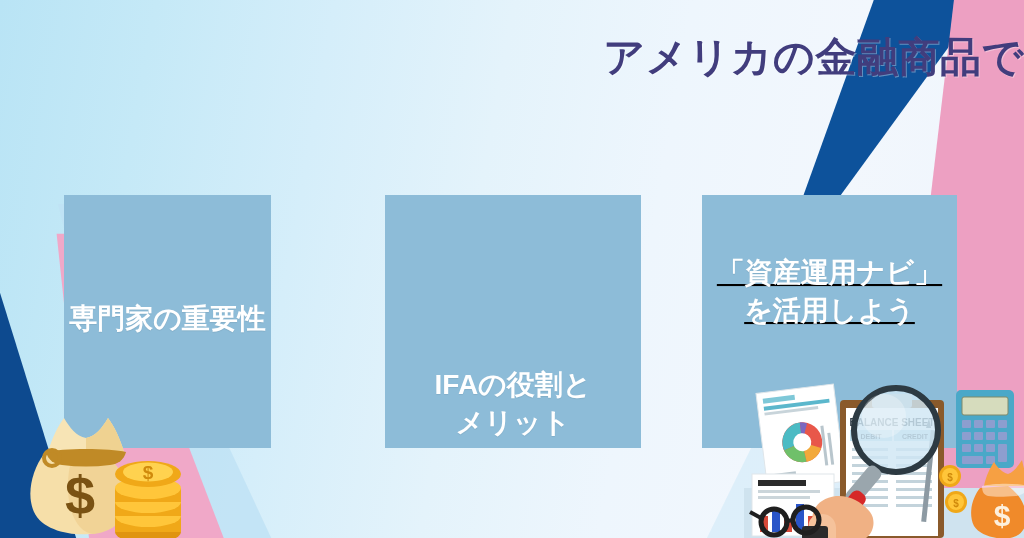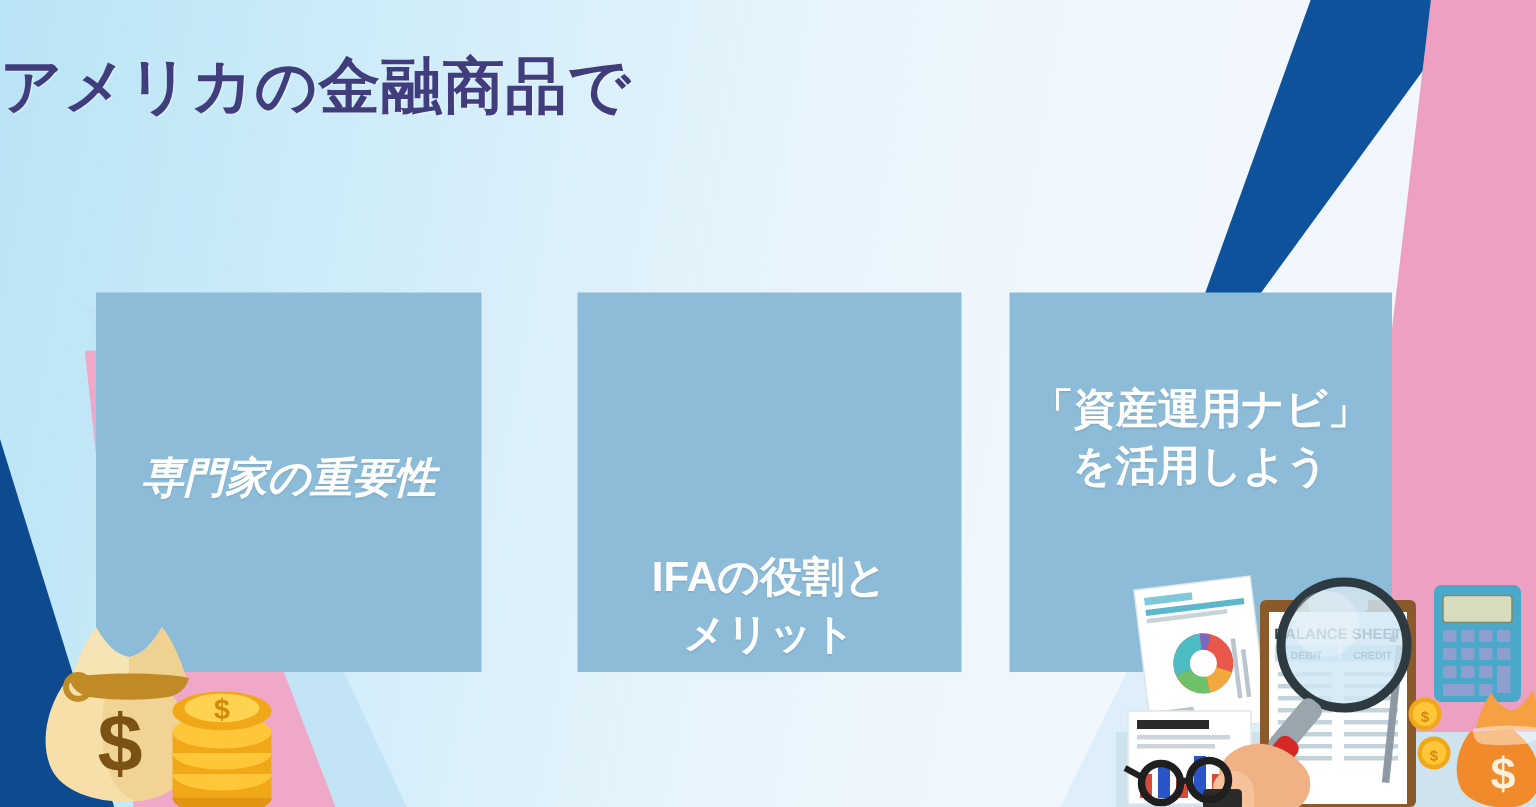--- a/index.html
+++ b/index.html
@@ -56,21 +56,21 @@
     width:230px; height:300px;
     background:#d8ecf9;
     opacity:.8;
     clip-path:polygon(64% 0%, 100% 0%, 62% 100%, 0% 100%);
   }
 
   
   .title {
     position:absolute;
     top:30px; left:0; right:0;
-    text-align:left;
+    text-align:right;
     color:#413d7d;
     font-weight:bold;
     font-size:41px;
     line-height:1.34;
     letter-spacing:.5px;
     z-index:6;
     text-shadow:1px 1px 0 rgba(255,255,255,.35);
   }
   .title-line { display:block; white-space:nowrap; }
 
@@ -78,23 +78,23 @@
   .cards { position:absolute; top:195px; left:0; width:1024px; height:253px; z-index:5; }
   .card {
     position:absolute;
     top:0; height:253px;
     background:#8dbcd8;
     display:flex;
     align-items:center;
     justify-content:center;
     overflow:hidden;
   }
-  .card-1 { left:64px;  width:257px;font-style:italic; }
+  .card-1 { left:64px;  width:207px; }
   .card-2 { left:385px; width:256px;align-items:flex-end; }
-  .card-3 { left:673px; width:255px; }
+  .card-3 { left:702px; width:255px;text-decoration:underline; }
 
   .card-label {
     color:#ffffff;
     font-weight:bold;
     font-size:28px;
     line-height:1.35;
     text-align:center;
     white-space:pre-line;
     position:relative;
     z-index:3;

